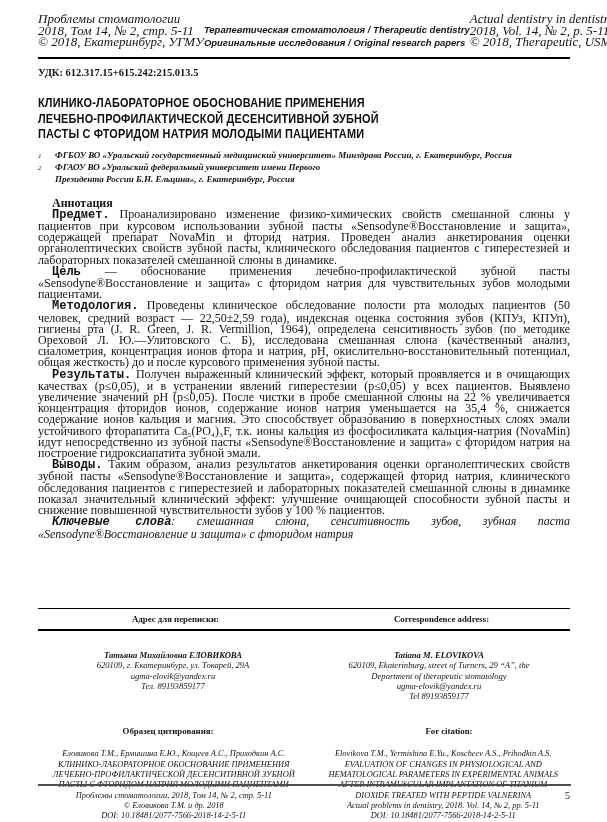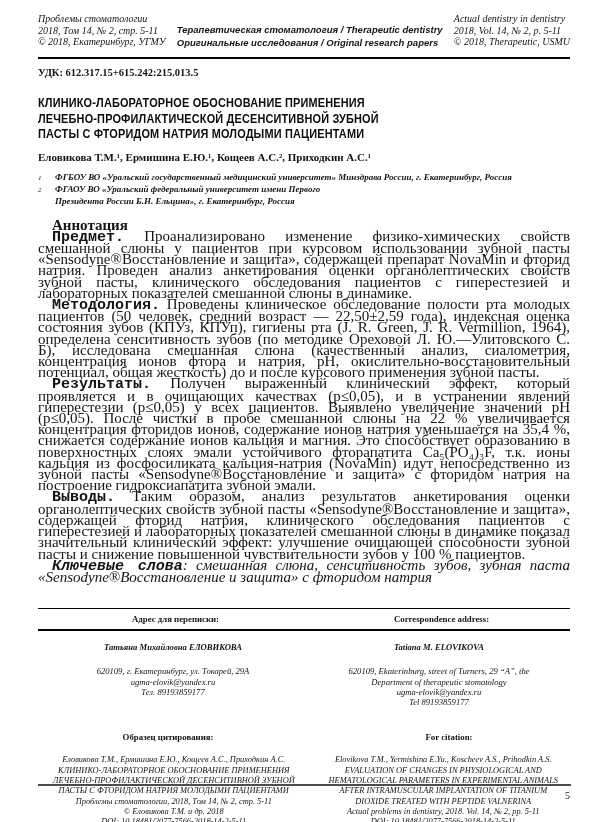--- a/index.html
+++ b/index.html
@@ -9,21 +9,21 @@
     margin:0 auto;
     background:#ffffff;
     box-sizing:border-box;
     padding:13px 37px 0 38px;
     font-family:"Liberation Serif", serif;
     color:#141414;
     overflow:hidden;
   }
   
   .jheader{display:flex;justify-content:space-between;}
-  .jh-left,.jh-right{font-style:italic;font-size:10px;line-height:11.5px;white-space:nowrap;}
+  .jh-left,.jh-right{font-style:italic;font-size:13px;line-height:11.5px;white-space:nowrap;}
   .jh-center{
     font-family:"Liberation Sans", sans-serif;
     font-weight:bold;font-style:italic;
     font-size:9.5px;line-height:12.5px;
     text-align:left;padding-top:11px;white-space:nowrap;
   }
   .top-rule{border:0;border-top:2.2px solid #000;margin:8px 0 0 0;}
   
   .meta-block{margin-top:7px;font-weight:bold;font-size:10.5px;line-height:14px;}
   
@@ -34,37 +34,37 @@
     white-space:pre-line;
     transform:scaleX(0.84);transform-origin:0 0;
     letter-spacing:0.2px;color:#0d0d0d;
   }
   .authors{margin-top:9px;font-weight:bold;font-size:11px;line-height:13px;}
   .affiliations{margin-top:8px;font-style:italic;font-size:9px;line-height:11.7px;}
   .aff-row{display:flex;}
   .aff-num{width:17px;flex:0 0 17px;font-size:7px;padding-top:1px;}
   .aff-text{white-space:pre-line;font-weight:bold;}
   
-  .abstract{margin-top:12px;font-size:15px;line-height:11.2px;text-align:justify;}
+  .abstract{margin-top:12px;font-size:12px;line-height:11.2px;text-align:justify;}
   .abstract .heading{font-weight:bold;text-indent:14px;}
   .abstract p{margin:0;text-indent:14px;}
   .lead{font-weight:bold;font-family:Liberation Mono, monospace;}
   .kw{font-style:italic;}
   .kw .lead{font-weight:bold;font-style:italic;}
   
   .corr{position:absolute;left:38px;right:37px;top:608px;text-align:center;}
   .thin-rule{border:0;border-top:1.1px solid #000;margin:0;}
   .mid-rule{border:0;border-top:2.2px solid #000;margin:0;}
   .two-col{display:flex;}
   .col{width:50%;box-sizing:border-box;}
   .col-head{font-weight:bold;font-size:8.8px;line-height:12px;padding:4px 0 4px 9px;}
-  .addr-body{font-style:italic;font-size:8.6px;line-height:10.3px;padding-top:11px;}
+  .addr-body{font-style:italic;font-size:8.6px;line-height:10.3px;padding-top:19px;}
   .addr-body .col{padding-left:4px;}
   .addr-name{font-weight:bold;}
-  .addr-lines{white-space:pre-line;margin-top:14px;}
+  .addr-lines{white-space:pre-line;}
   
   .cite-heads{padding-top:20px;gap:30px;}
   .cite-body{font-style:italic;font-size:8.4px;line-height:10.3px;padding-top:8px;gap:7px;}
   .cite-body .col{padding-left:9px;white-space:pre-line;}
   
   .footer-rule{position:absolute;left:38px;right:36px;top:784px;border:0;border-top:2.5px solid #4d4d4d;margin:0;}
   .page-num{position:absolute;right:37px;top:790px;font-size:10px;}
 </style>
 </head>
 <body>
@@ -90,37 +90,37 @@
 
   <hr class="top-rule">
 
   <div class="meta-block">
     <div>УДК: 612.317.15+615.242:215.013.5</div>
   </div>
 
   <div class="title">КЛИНИКО-ЛАБОРАТОРНОЕ ОБОСНОВАНИЕ ПРИМЕНЕНИЯ
 ЛЕЧЕБНО-ПРОФИЛАКТИЧЕСКОЙ ДЕСЕНСИТИВНОЙ ЗУБНОЙ
 ПАСТЫ С ФТОРИДОМ НАТРИЯ МОЛОДЫМИ ПАЦИЕНТАМИ</div>
-  <div class="authors">Еловикова Т.М.¹, Ермишина Е.Ю.¹, Кощеев А.С.², Приходкин А.С.¹</div>
 
   <div class="affiliations">
     <div class="aff-row">
       <span class="aff-num">1</span>
       <span class="aff-text">ФГБОУ ВО «Уральский государственный медицинский университет» Минздрава России, г. Екатеринбург, Россия</span>
     </div>
     <div class="aff-row">
       <span class="aff-num">2</span>
       <span class="aff-text">ФГАОУ ВО «Уральский федеральный университет имени Первого
 Президента России Б.Н. Ельцина», г. Екатеринбург, Россия</span>
     </div>
   </div>
 
   <div class="abstract">
     <div class="heading">Аннотация</div>
     <p><span class="lead">Предмет.</span><span> Проанализировано изменение физико-химических свойств смешанной слюны у пациентов при курсовом использовании зубной пасты «Sensodyne®Восстановление и защита», содержащей препарат NovaMin и фторид натрия. Проведен анализ анкетирования оценки органолептических свойств зубной пасты, клинического обследования пациентов с гиперестезией и лабораторных показателей смешанной слюны в динамике.</span></p>
+    <p><span class="lead">Цель</span><span> — обоснование применения лечебно-профилактической зубной пасты «Sensodyne®Восстановление и защита» с фторидом натрия для чувствительных зубов молодыми пациентами.</span></p>
     <p><span class="lead">Методология.</span><span> Проведены клиническое обследование полости рта молодых пациентов (50 человек, средний возраст — 22,50±2,59 года), индексная оценка состояния зубов (КПУз, КПУп), гигиены рта (J. R. Green, J. R. Vermillion, 1964), определена сенситивность зубов (по методике Ореховой Л. Ю.—Улитовского С. Б), исследована смешанная слюна (качественный анализ, сиалометрия, концентрация ионов фтора и натрия, pH, окислительно-восстановительный потенциал, общая жесткость) до и после курсового применения зубной пасты.</span></p>
     <p><span class="lead">Результаты.</span><span> Получен выраженный клинический эффект, который проявляется и в очищающих качествах (p≤0,05), и в устранении явлений гиперестезии (p≤0,05) у всех пациентов. Выявлено увеличение значений pH (p≤0,05). После чистки в пробе смешанной слюны на 22 % увеличивается концентрация фторидов ионов, содержание ионов натрия уменьшается на 35,4 %, снижается содержание ионов кальция и магния. Это способствует образованию в поверхностных слоях эмали устойчивого фторапатита Ca₅(PO₄)₃F, т.к. ионы кальция из фосфосиликата кальция-натрия (NovaMin) идут непосредственно из зубной пасты «Sensodyne®Восстановление и защита» с фторидом натрия на построение гидроксиапатита зубной эмали.</span></p>
     <p><span class="lead">Выводы.</span><span> Таким образом, анализ результатов анкетирования оценки органолептических свойств зубной пасты «Sensodyne®Восстановление и защита», содержащей фторид натрия, клинического обследования пациентов с гиперестезией и лабораторных показателей смешанной слюны в динамике показал значительный клинический эффект: улучшение очищающей способности зубной пасты и снижение повышенной чувствительности зубов у 100 % пациентов.</span></p>
     <p class="kw"><span class="lead">Ключевые слова</span><span>: смешанная слюна, сенситивность зубов, зубная паста «Sensodyne®Восстановление и защита» с фторидом натрия</span></p>
   </div>
 
   <div class="corr">
     <hr class="thin-rule">
     <div class="two-col">
       <div class="col col-head">Адрес для переписки:</div>

